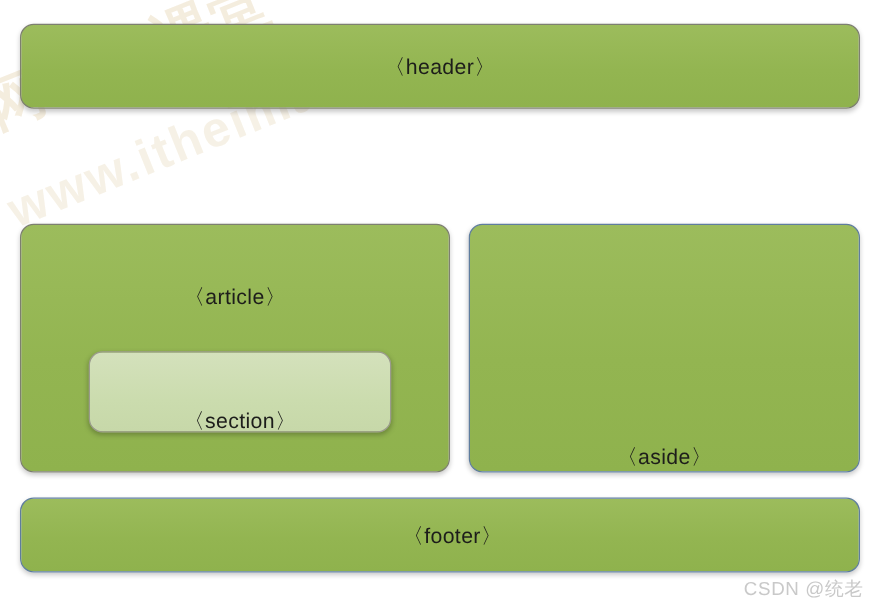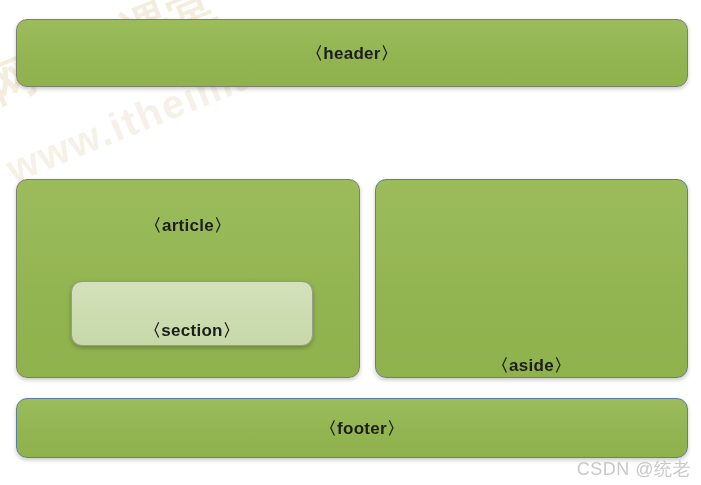--- a/index.html
+++ b/index.html
@@ -64,38 +64,38 @@
     border: 1px solid #7d7f70;
   }
 
   .border-blue {
     border: 1px solid #5f7d9e;
   }
 
   .label {
     color: #1d1d1b;
     font-size: 17px;
-    font-weight: 700;
+    font-weight: 400;
     letter-spacing: 0.3px;
     white-space: nowrap;
     z-index: 3;
   }
 
   
   #header-box { left: 16px;  top: 19px;  width: 672px; height: 68px; }
   #nav-box    { left: 16px;  top: 103px; width: 672px; height: 62px; }
   #article-box{ left: 16px;  top: 179px; width: 344px; height: 199px;
                 align-items: flex-start; justify-content: center; }
   #aside-box  { left: 375px; top: 179px; width: 313px; height: 199px;
                 align-items: flex-end; justify-content: center; }
   #footer-box { left: 16px;  top: 398px; width: 672px; height: 60px; padding-left: 20px; }
 
   
   #article-box .label,
-  #aside-box  .label { margin-top: 34px; }
+  #aside-box  .label { margin-top: 46px; }
 
   
   #section-box {
     position: absolute;
     left: 54px;
     top: 101px;
     width: 242px;
     height: 65px;
     border-radius: 11px;
     border: 1px solid #9a9a8d;
@@ -106,21 +106,21 @@
     justify-content: center;
     z-index: 3;
   }
 
   
   #csdn-watermark {
     position: absolute;
     right: 10px;
     bottom: 4px;
     color: #c9c9c9;
-    font-size: 18px;
+    font-size: 15px;
     letter-spacing: 0.5px;
     white-space: nowrap;
     z-index: 5;
     user-select: none;
   }
 </style>
 </head>
 <body>
 
 <div id="canvas">

